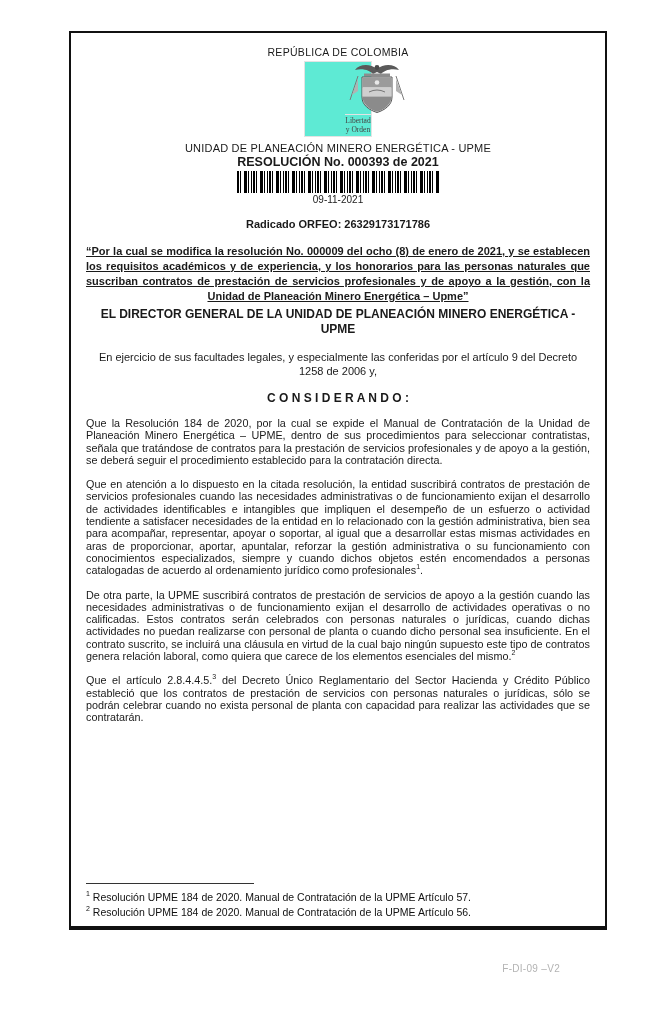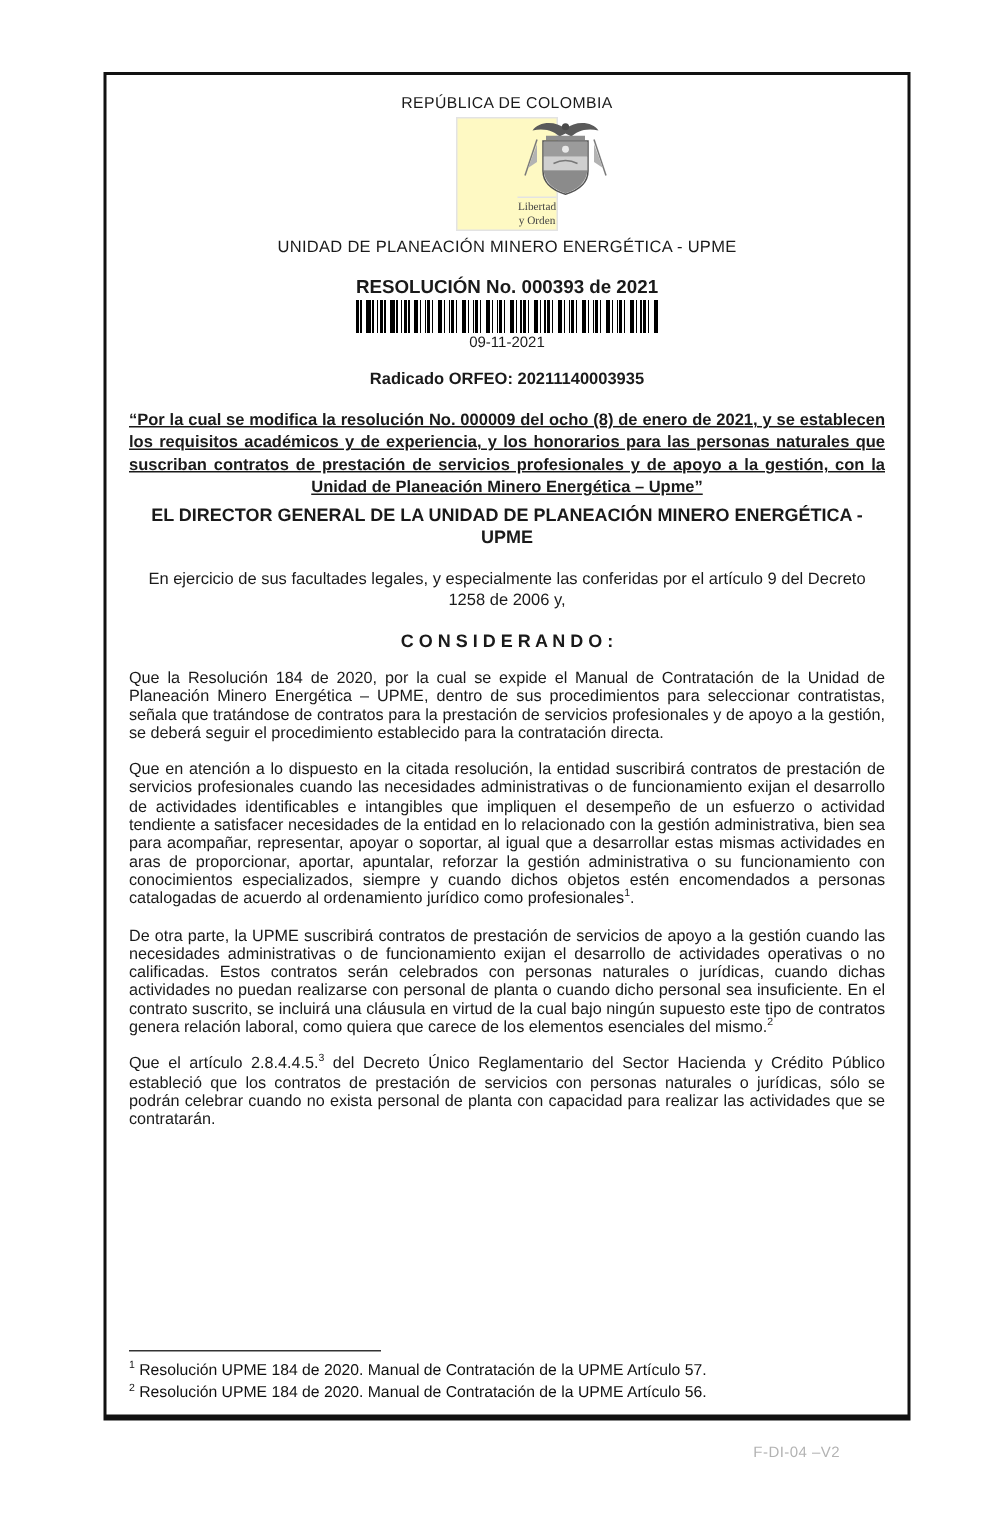--- a/index.html
+++ b/index.html
@@ -1,35 +1,35 @@
 <!DOCTYPE html>
 <html><head>
 <meta charset="utf-8">
 <style>
   * { margin:0; padding:0; box-sizing:border-box; }
   html,body { width:662px; height:1024px; background:#ffffff; font-family:"Liberation Sans", sans-serif; color:#1a1a1a; }
   .page { position:relative; width:662px; height:1024px; background:#fff; overflow:hidden; }
 
   .doc-frame {
-    position:absolute; left:69px; top:48px; width:538px; height:899px;
+    position:absolute; left:69px; top:31px; width:538px; height:899px;
     border:2px solid #111; border-bottom-width:4px;
     padding:13px 15px 8px 15px;
     display:flex; flex-direction:column;
   }
 
   .c { text-align:center; }
   .republic { font-size:10.5px; letter-spacing:.3px; }
 
-  .coat-wrap { width:68px; margin:3px auto 2px auto; border:1px solid #e3e3e3; background:#fef9c3;padding-left:40px; }
+  .coat-wrap { width:68px; margin:3px auto 2px auto; border:1px solid #e3e3e3; background:#5eead4;padding-left:40px; }
   .coat-wrap svg { display:block; margin:0 auto; }
   .motto-box { font-family:"Liberation Serif", serif; font-size:7.5px; color:#444; text-align:center; border-top:1px solid #e3e3e3; padding:1px 0 2px 0; }
 
   .entity { font-size:11px; letter-spacing:.2px; margin-top:3px; }
 
-  .res-title { font-size:12.5px; font-weight:bold; margin-top:13px; }
+  .res-title { font-size:12.5px; font-weight:bold; margin-top:1px; }
   .barcode { width:202px; height:22px; margin:2px auto 0 auto;
     background:repeating-linear-gradient(90deg,
       #000 0px,#000 2px,#fff 2px,#fff 3px,
       #000 3px,#000 4px,#fff 4px,#fff 7px,
       #000 7px,#000 10px,#fff 10px,#fff 11px,
       #000 11px,#000 12px,#fff 12px,#fff 14px,
       #000 14px,#000 15px,#fff 15px,#fff 16px); }
   .bar-date { font-size:10px; margin-top:1px; }
 
   .radicado { font-size:11px; font-weight:bold; margin-top:13px; }
@@ -78,21 +78,21 @@
       </span>
       <div class="motto-box">Libertad y Orden</div>
     </div>
 
     <div class="c entity">UNIDAD DE PLANEACIÓN MINERO ENERGÉTICA - UPME</div>
 
     <div class="c res-title">RESOLUCIÓN No. 000393 de 2021</div>
     <div class="barcode"></div>
     <div class="c bar-date">09-11-2021</div>
 
-    <div class="c radicado">Radicado ORFEO: 20211140003935</div>
+    <div class="c radicado">Radicado ORFEO: 26329173171786</div>
 
     <div class="subject">“Por la cual se modifica la resolución No. 000009 del ocho (8) de enero de 2021, y se establecen los requisitos académicos y de experiencia, y los honorarios para las personas naturales que suscriban contratos de prestación de servicios profesionales y de apoyo a la gestión, con la Unidad de Planeación Minero Energética – Upme”</div>
 
     <div class="c authority">EL DIRECTOR GENERAL DE LA UNIDAD DE PLANEACIÓN MINERO ENERGÉTICA - UPME</div>
 
     <div class="c preamble">En ejercicio de sus facultades legales, y especialmente las conferidas por el artículo 9 del Decreto 1258 de 2006 y,</div>
 
     <div class="c considering">C O N S I D E R A N D O :</div>
 
     <p class="body-par">Que la Resolución 184 de 2020, por la cual se expide el Manual de Contratación de la Unidad de Planeación Minero Energética – UPME, dentro de sus procedimientos para seleccionar contratistas, señala que tratándose de contratos para la prestación de servicios profesionales y de apoyo a la gestión, se deberá seguir el procedimiento establecido para la contratación directa.</p>
@@ -101,14 +101,14 @@
     <p class="body-par">Que el artículo 2.8.4.4.5.<sup>3</sup> del Decreto Único Reglamentario del Sector Hacienda y Crédito Público estableció que los contratos de prestación de servicios con personas naturales o jurídicas, sólo se podrán celebrar cuando no exista personal de planta con capacidad para realizar las actividades que se contratarán.</p>
 
     <div class="footnotes">
       <div class="fn-rule"></div>
       <div><sup>1</sup><span> Resolución UPME 184 de 2020. Manual de Contratación de la UPME Artículo 57.</span></div>
       <div><sup>2</sup><span> Resolución UPME 184 de 2020. Manual de Contratación de la UPME Artículo 56.</span></div>
     </div>
 
   </div>
 
-  <div class="footer-code">F-DI-04 –V2</div>
+  <div class="footer-code">F-DI-09 –V2</div>
 </div>
 
 </body></html>

